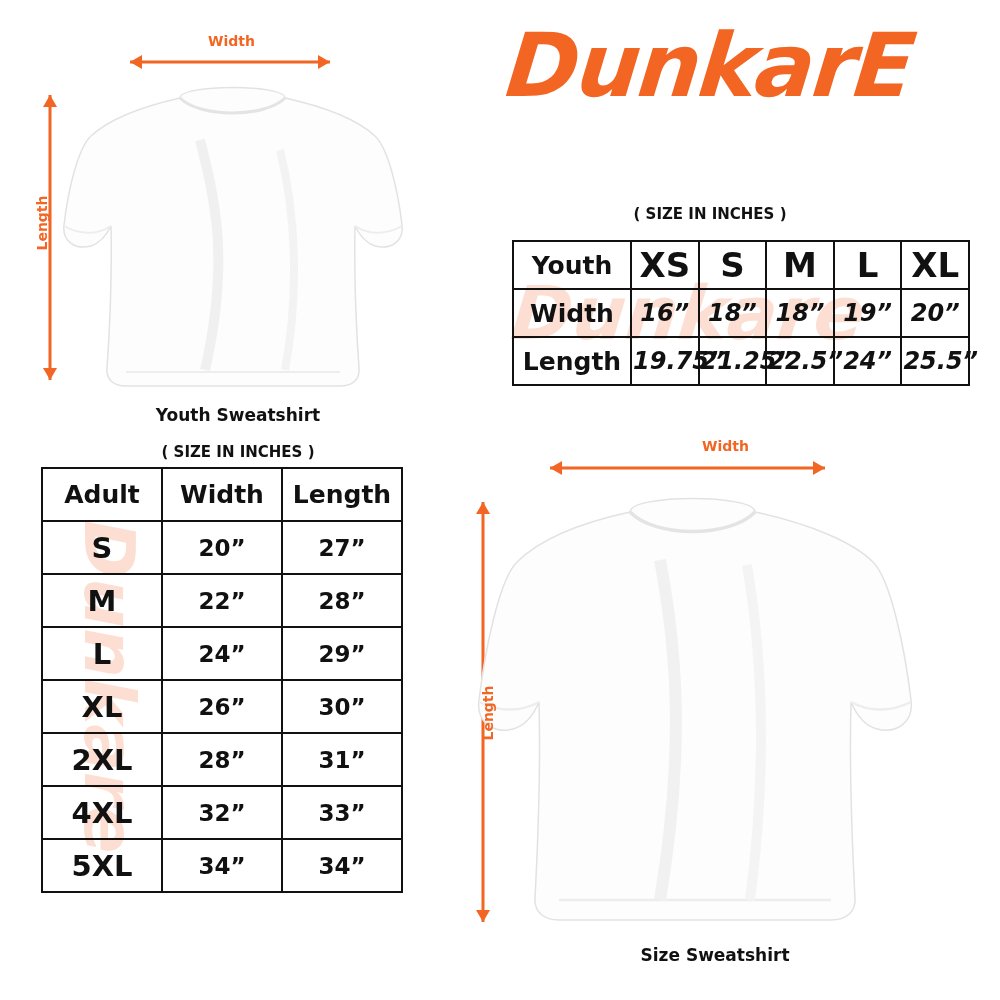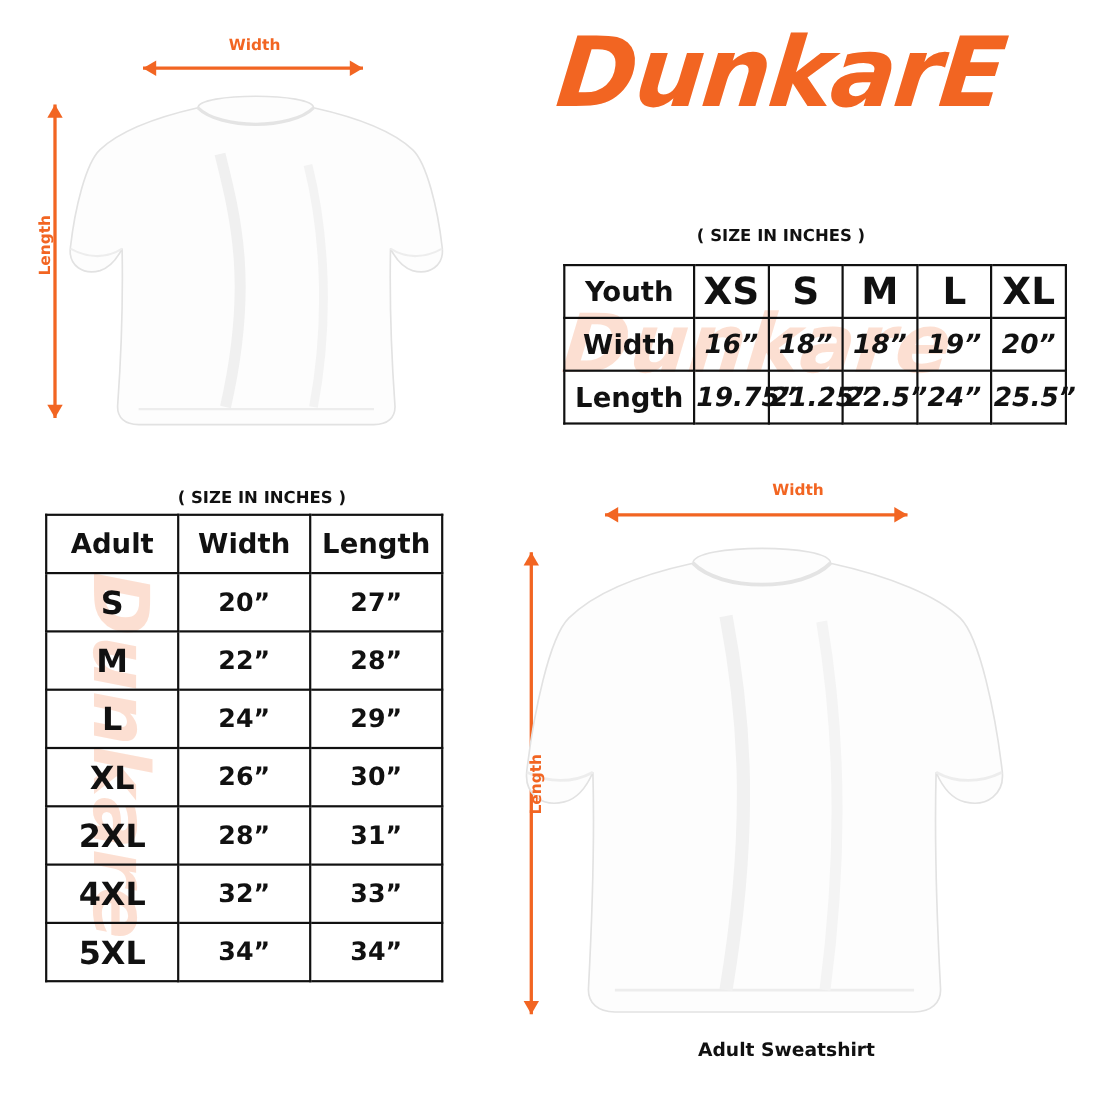--- a/index.html
+++ b/index.html
@@ -208,20 +208,21 @@
       <path d="M150,48 C170,68 235,68 255,48" fill="none" stroke="#e4e4e4" stroke-width="3"></path>
       <path d="M96,322 L310,322" fill="none" stroke="#ededed" stroke-width="2"></path>
       <path d="M34,176 C48,184 66,186 81,176" fill="none" stroke="#ededed" stroke-width="2"></path>
       <path d="M325,176 C340,186 358,184 372,176" fill="none" stroke="#ededed" stroke-width="2"></path>
       <path d="M170,90 C185,150 200,210 175,320" fill="none" stroke="#f0f0f0" stroke-width="10"></path>
       <path d="M250,100 C265,160 270,240 255,320" fill="none" stroke="#f3f3f3" stroke-width="8"></path>
     </g>
   </svg>
   <div class="dim-label" style="left:208px; top:33px;">Width</div>
   <div class="dim-label vert" style="left:14px; top:215px;">Length</div>
+  <div class="garment-caption" style="left:58px; top:405px; width:360px;">Youth Sweatshirt</div>
 
   <table class="sizechart" id="youth-table">
     <colgroup>
         <col class="c0">
         <col>
         <col>
         <col>
         <col>
         <col>
       </colgroup>
@@ -328,15 +329,15 @@
       <path d="M175,62 C200,88 275,88 300,62" fill="none" stroke="#e4e4e4" stroke-width="3.5"></path>
       <path d="M104,450 L376,450" fill="none" stroke="#ededed" stroke-width="2.5"></path>
       <path d="M24,252 C44,262 66,262 84,252" fill="none" stroke="#ededed" stroke-width="2.5"></path>
       <path d="M396,252 C414,262 436,262 456,252" fill="none" stroke="#ededed" stroke-width="2.5"></path>
       <path d="M205,110 C222,200 230,300 205,450" fill="none" stroke="#f1f1f1" stroke-width="12"></path>
       <path d="M292,115 C308,210 312,320 295,450" fill="none" stroke="#f4f4f4" stroke-width="10"></path>
     </g>
   </svg>
   <div class="dim-label" style="left:702px; top:438px;">Width</div>
   <div class="dim-label vert" style="left:460px; top:705px;">Length</div>
-  <div class="garment-caption" style="left:530px; top:945px; width:370px;">Adult Sweatshirt</div>
+  <div class="garment-caption" style="left:530px; top:945px; width:370px;">Size Sweatshirt</div>
 
 </div>
 
 </body></html>

